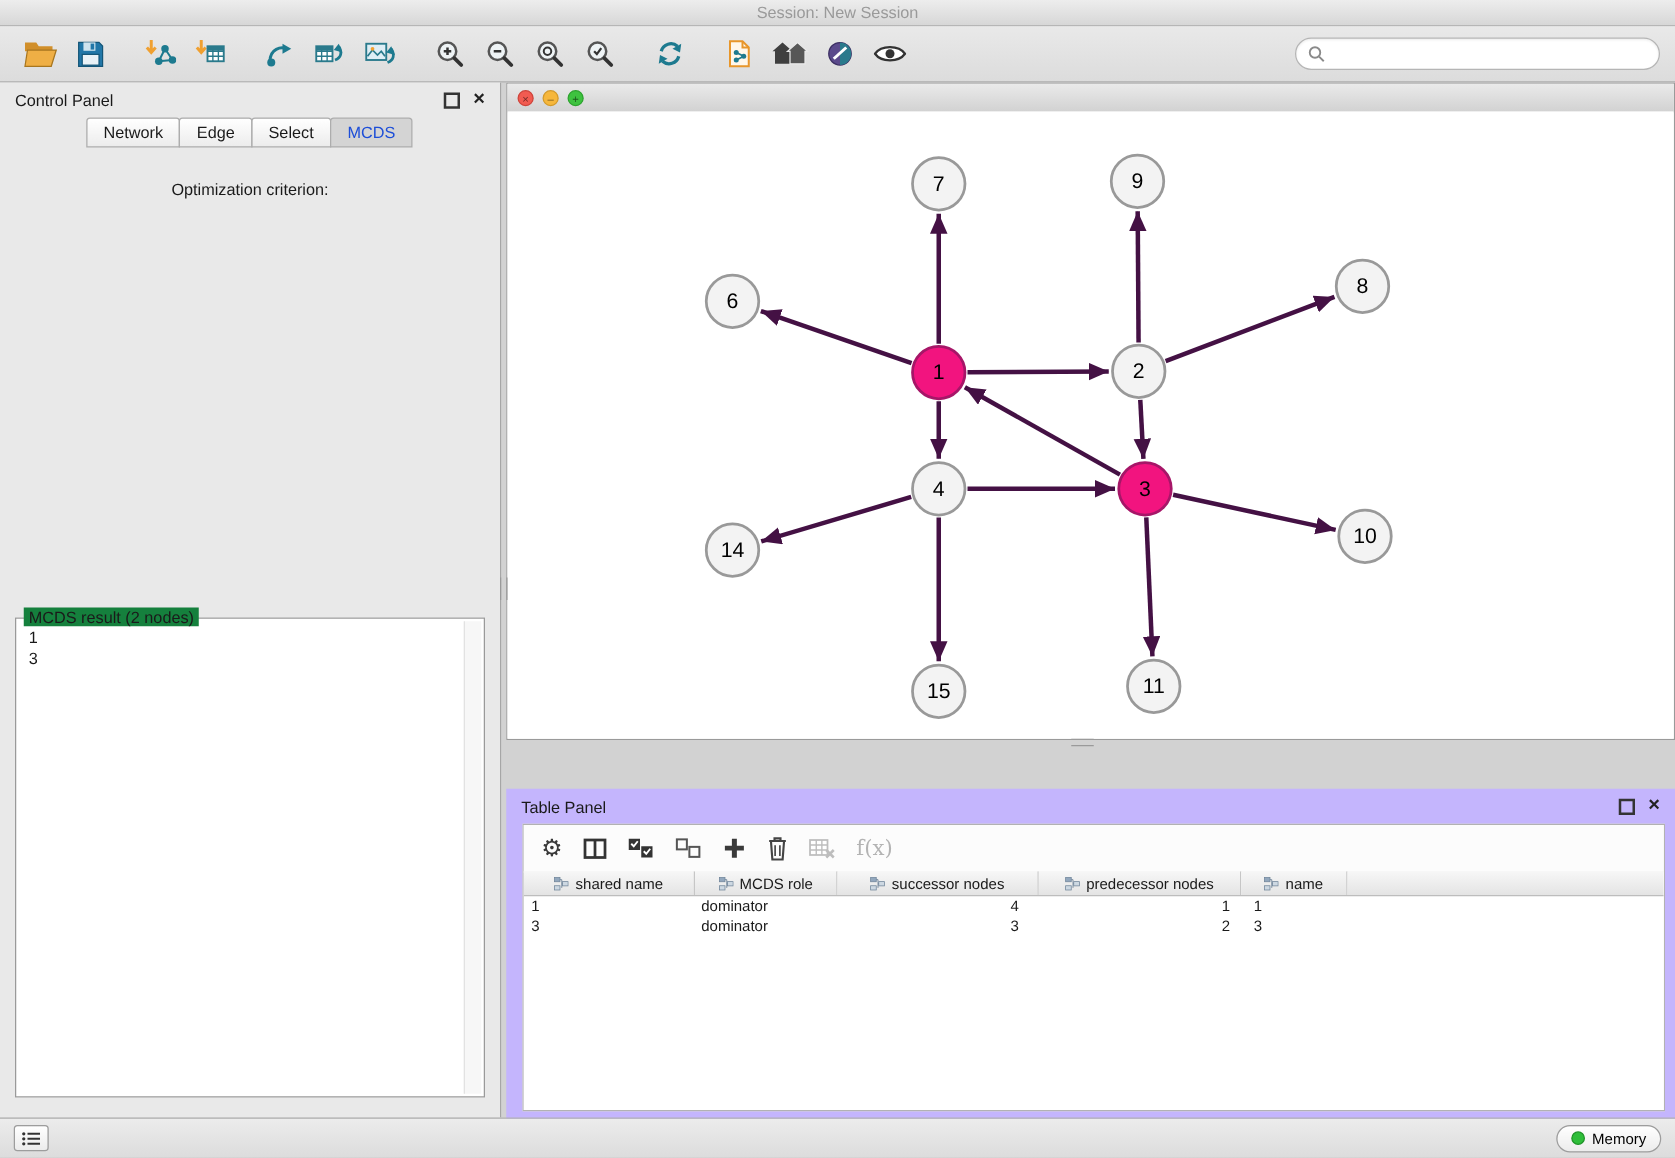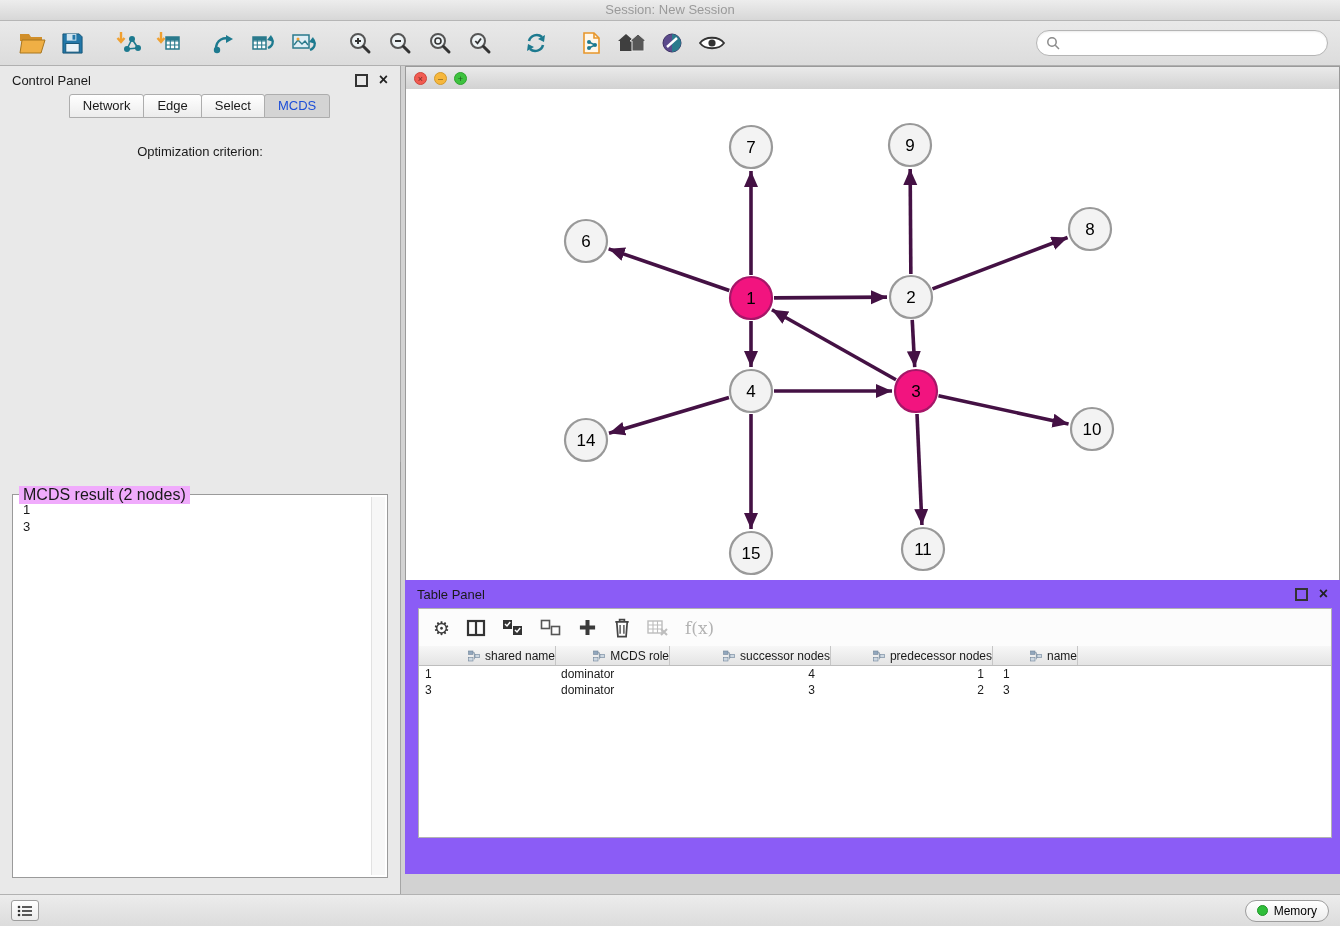--- a/index.html
+++ b/index.html
@@ -37,22 +37,22 @@
   .opt-label { text-align:center; margin-top:26px; font-size:13px; }
   .cp-select { margin:11px auto 0; width:312px; height:24px; background:#fff;
     border:1px solid #a9a9a9; border-radius:4px; display:flex; align-items:center;
     padding:0 7px; font-size:13px; box-sizing:border-box; }
   .cp-select .sel-arrows { margin-left:auto; }
   .btn-row { display:flex; justify-content:center; gap:14px; margin-top:12px; }
   .btn { border:1px solid #a9a9a9; background:linear-gradient(#ffffff,#eeeeee);
     border-radius:4px; padding:3px 15px 4px; font-size:13px; }
   .result-group { position:absolute; left:12px; top:428px; width:374px; height:382px;
     border:1px solid #9a9a9a; background:#ffffff; }
-  .result-legend { position:absolute; top:-9px; left:6px; background:#f0abfc;
-    padding:0 4px; font-size:16px; }
+  .result-legend { position:absolute; top:-9px; left:6px; background:#15803d;
+    padding:0 4px; font-size:13px; }
   .result-list { position:absolute; left:4px; top:6px; right:17px; bottom:4px;
     font-size:13px; line-height:17px; padding-left:6px; overflow:hidden; }
   .result-scrollbar { position:absolute; right:2px; top:2px; bottom:2px; width:13px;
     background:#f7f7f7; border-left:1px solid #e2e2e2; }
 
   
   .network-window { position:absolute; left:405px; top:66px; width:935px; height:526px;
     border:1px solid #9a9a9a; box-sizing:border-box; background:#fff; }
   .nw-titlebar { position:relative; height:22px; background:linear-gradient(#eaeaea,#d2d2d2);
     border-bottom:1px solid #aaaaaa; display:flex; align-items:center; padding:0 8px; }
@@ -64,31 +64,31 @@
   .light.green { background:#3ec23f; border:1px solid #2da32e; }
   .nw-title { position:absolute; left:0; right:0; text-align:center; font-size:13px; color:#111; }
   .nw-canvas { position:absolute; left:0; top:22px; width:933px; height:502px; background:#fff; }
 
   .h-splitter-handle { position:absolute; left:857px; top:591px; width:18px; height:4px;
     border-top:1px solid #9a9a9a; border-bottom:1px solid #9a9a9a; }
   .v-splitter-handle { position:absolute; left:400px; top:462px; width:4px; height:18px;
     border-left:1px solid #9a9a9a; border-right:1px solid #9a9a9a; }
 
   
-  .table-panel { position:absolute; left:405px; top:580px; width:935px; height:294px; background:#8b5cf6; }
+  .table-panel { position:absolute; left:405px; top:631px; width:935px; height:294px; background:#c4b5fd; }
   .tp-main { position:absolute; left:13px; top:28px; width:914px; height:230px;
     border:1px solid #b2b2b2; background:#fff; box-sizing:border-box; }
   .tp-toolbar { height:37px; background:#fcfcfc; border-bottom:1px solid #dadada;
     display:flex; align-items:center; gap:16px; padding:0 14px; }
   .tp-tbtn { background:transparent; border:none; display:flex; align-items:center; justify-content:center; height:28px; }
   .glyph { font-family:"DejaVu Sans",sans-serif; font-size:19px; color:#3a3a3a; }
   .fx { font-family:"DejaVu Serif",serif; font-size:17px; color:#b3b3b3; }
   .tp-table { position:absolute; left:0; top:37px; right:0; bottom:0; background:#fff; overflow:hidden; }
   .thead { display:flex; height:19px; border-bottom:1px solid #bdbdbd; }
-  .th { display:flex; align-items:center; justify-content:flex-end; gap:5px; font-size:12px;
+  .th { display:flex; align-items:center; justify-content:center; gap:5px; font-size:12px;
     color:#1a1a1a; border-right:1px solid #c6c6c6; background:linear-gradient(#f7f7f7,#e4e4e4);
     box-sizing:border-box; height:19px; }
   .th.filler { border-right:none; }
   .tr { display:flex; height:16px; }
   .td { font-size:12px; line-height:16px; box-sizing:border-box; white-space:nowrap; overflow:hidden; }
   .tp-tabs { position:absolute; left:0; top:268px; width:100%; display:flex; justify-content:center; }
   .tp-tab { border:1px solid #adadad; background:linear-gradient(#ffffff,#ececec);
     padding:3px 12px 4px; font-size:13px; font-weight:bold; margin-left:-1px; border-radius:3px 3px 0 0; }
   .tp-tab.active { background:#d4d4d4; color:#9c9c9c; }
 

